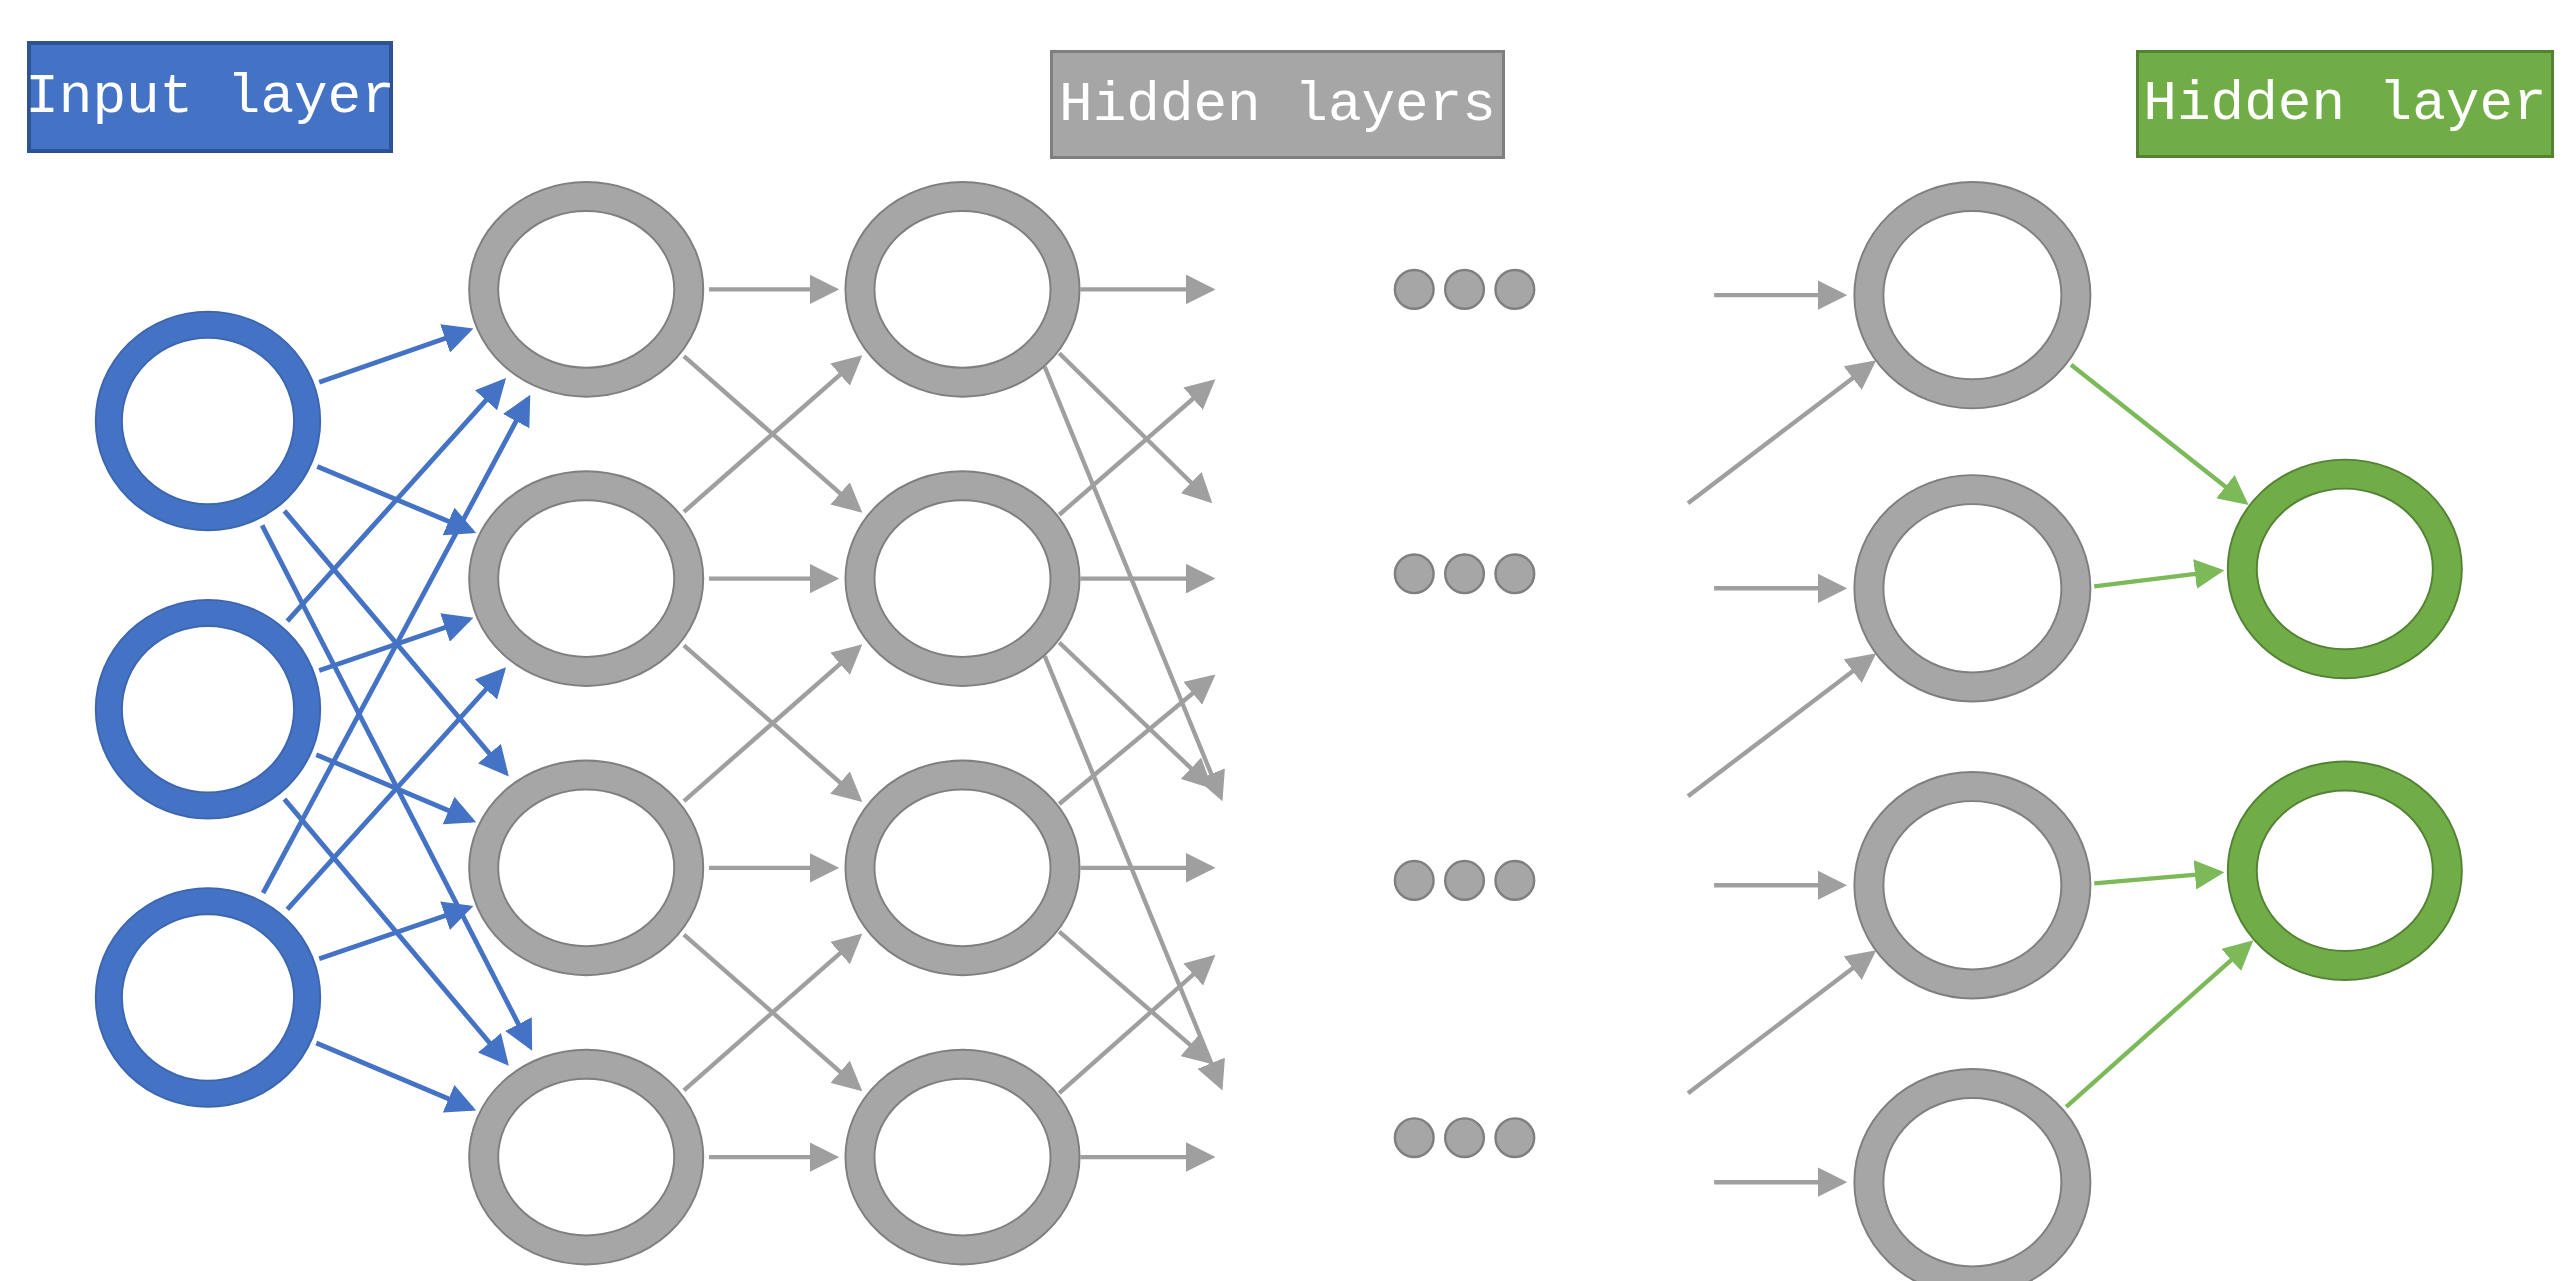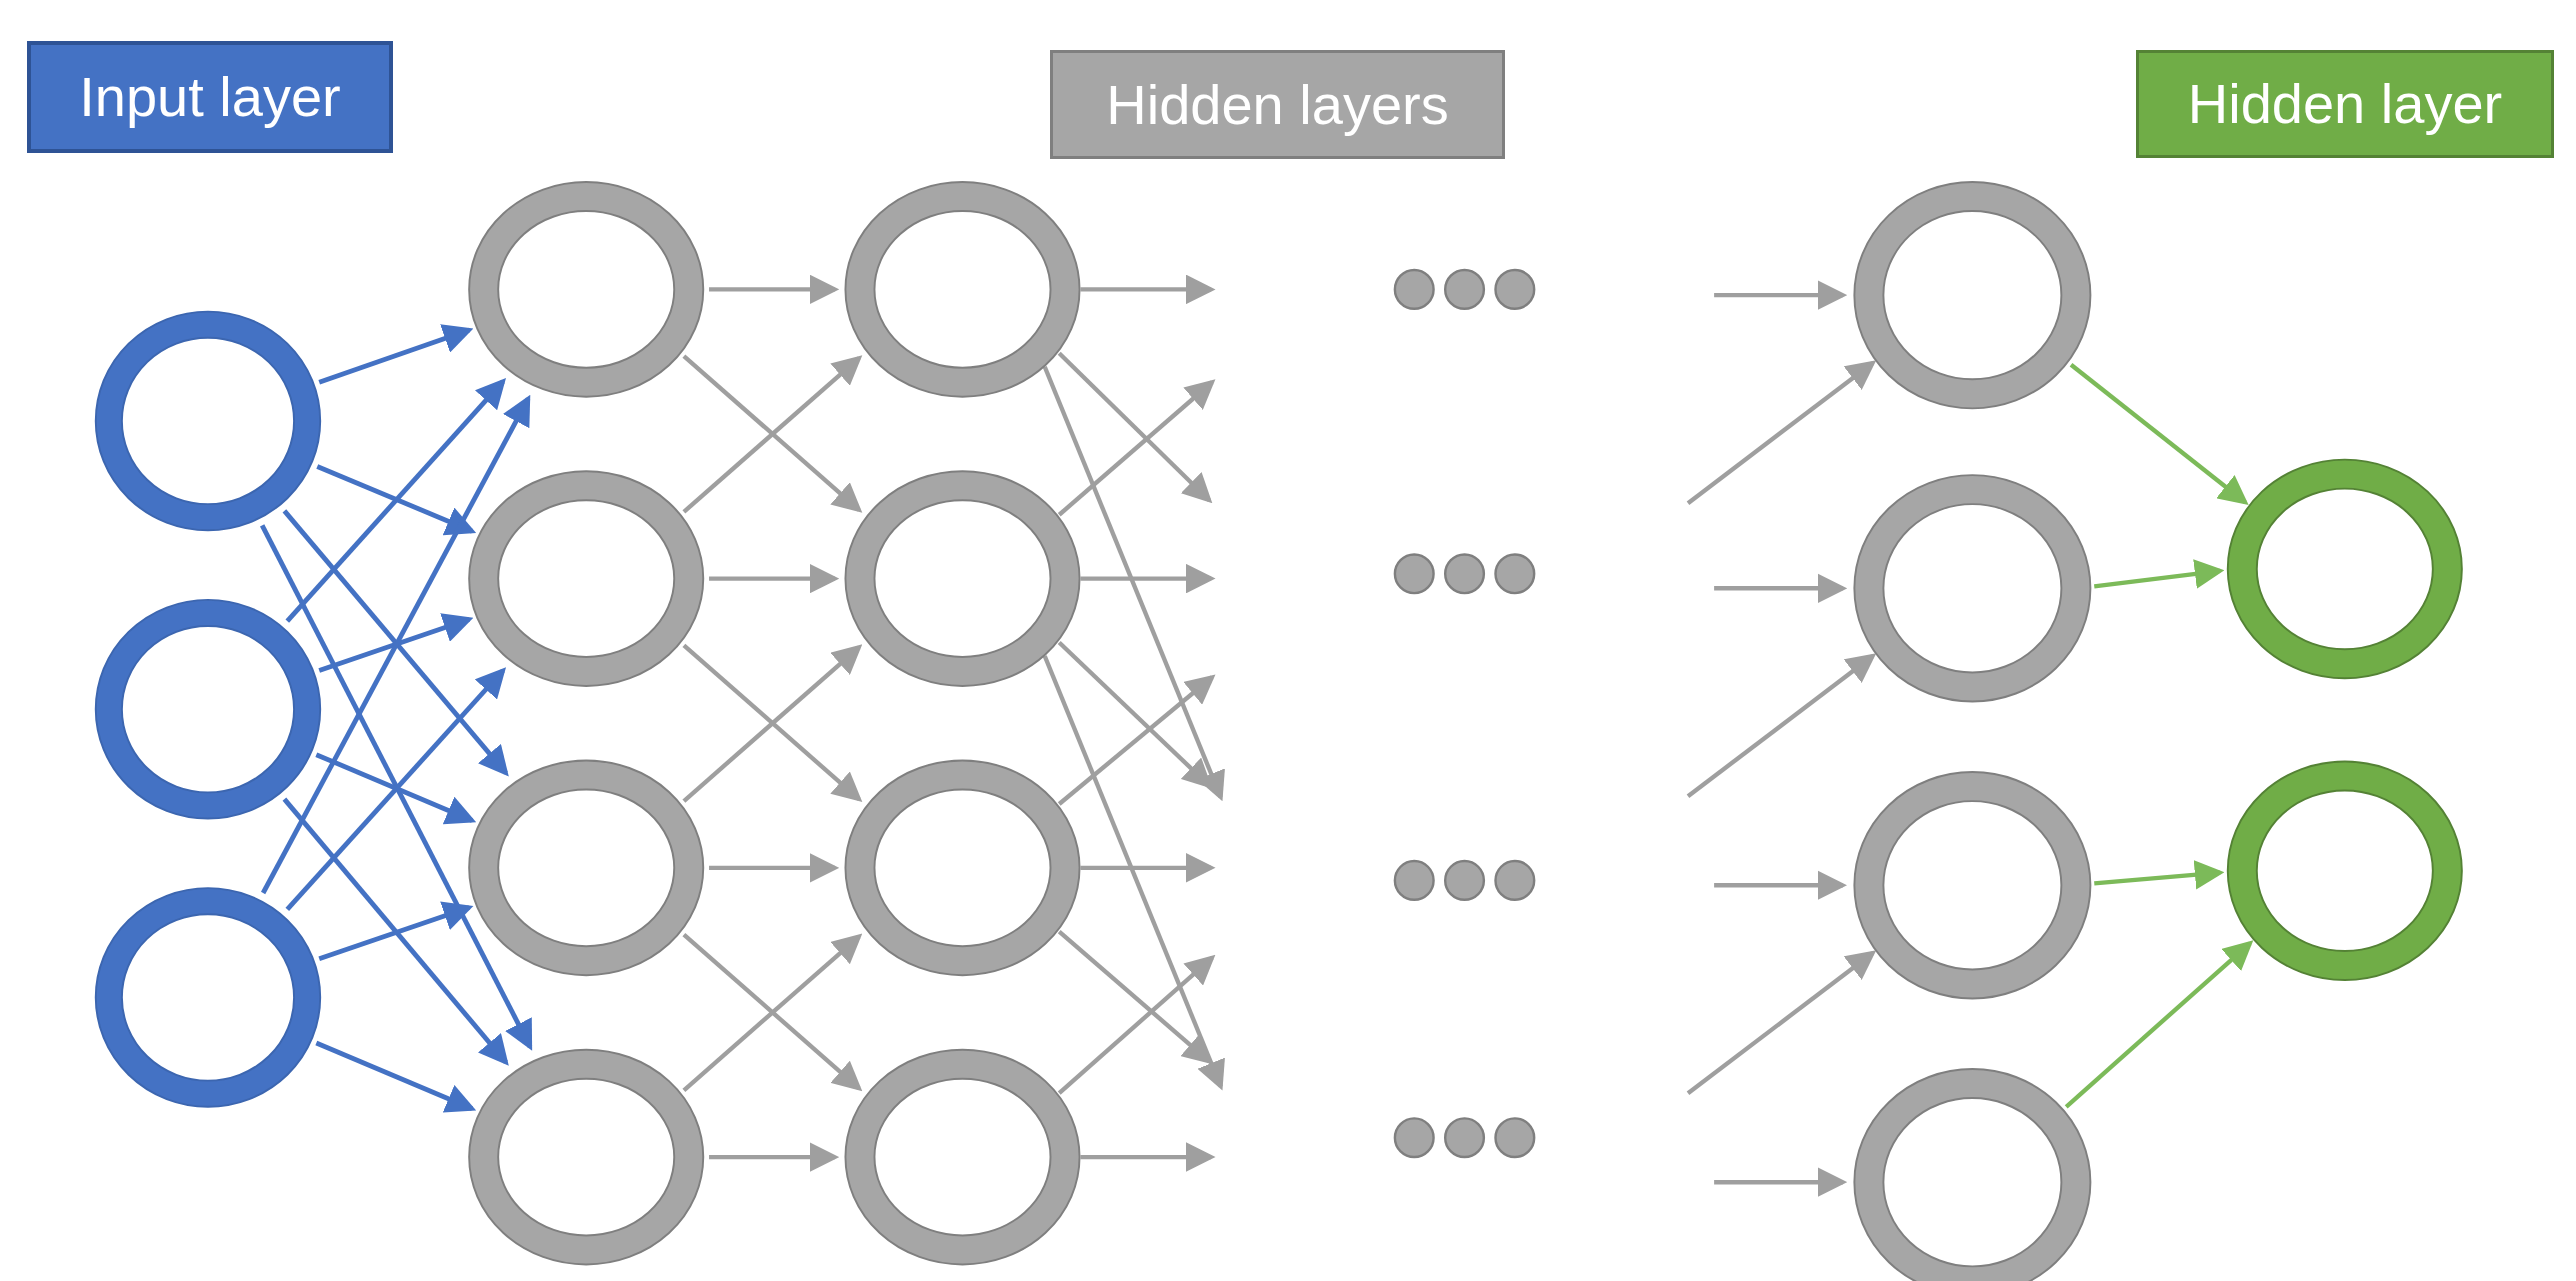--- a/index.html
+++ b/index.html
@@ -1,20 +1,20 @@
 <!DOCTYPE html>
 <html><head>
 <meta charset="utf-8">
 <style>
   html,body{margin:0;padding:0;background:#ffffff;}
   .stage{
     position:relative;
     width:2576px;height:1282px;
     background:#ffffff;
-    font-family:Liberation Sans, sans-serif;
+    font-family:Liberation Mono, monospace;
     overflow:hidden;
   }
   .net-svg{position:absolute;left:0;top:0;width:2576px;height:1282px;}
   .layer-label{
     position:absolute;
     display:flex;align-items:center;justify-content:center;
     color:#ffffff;
     font-size:56px;
     line-height:1;
     box-sizing:border-box;

